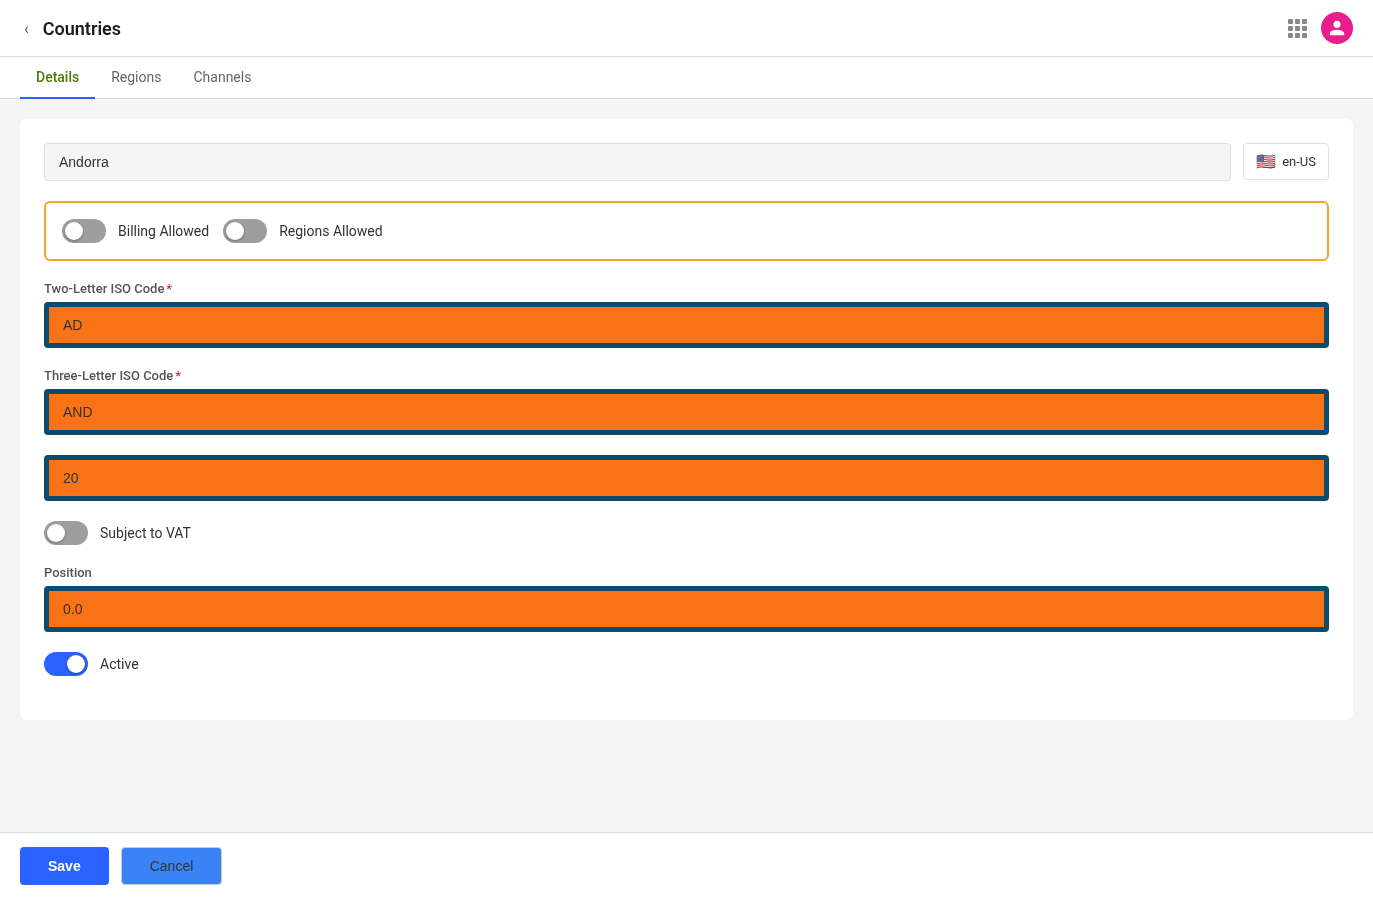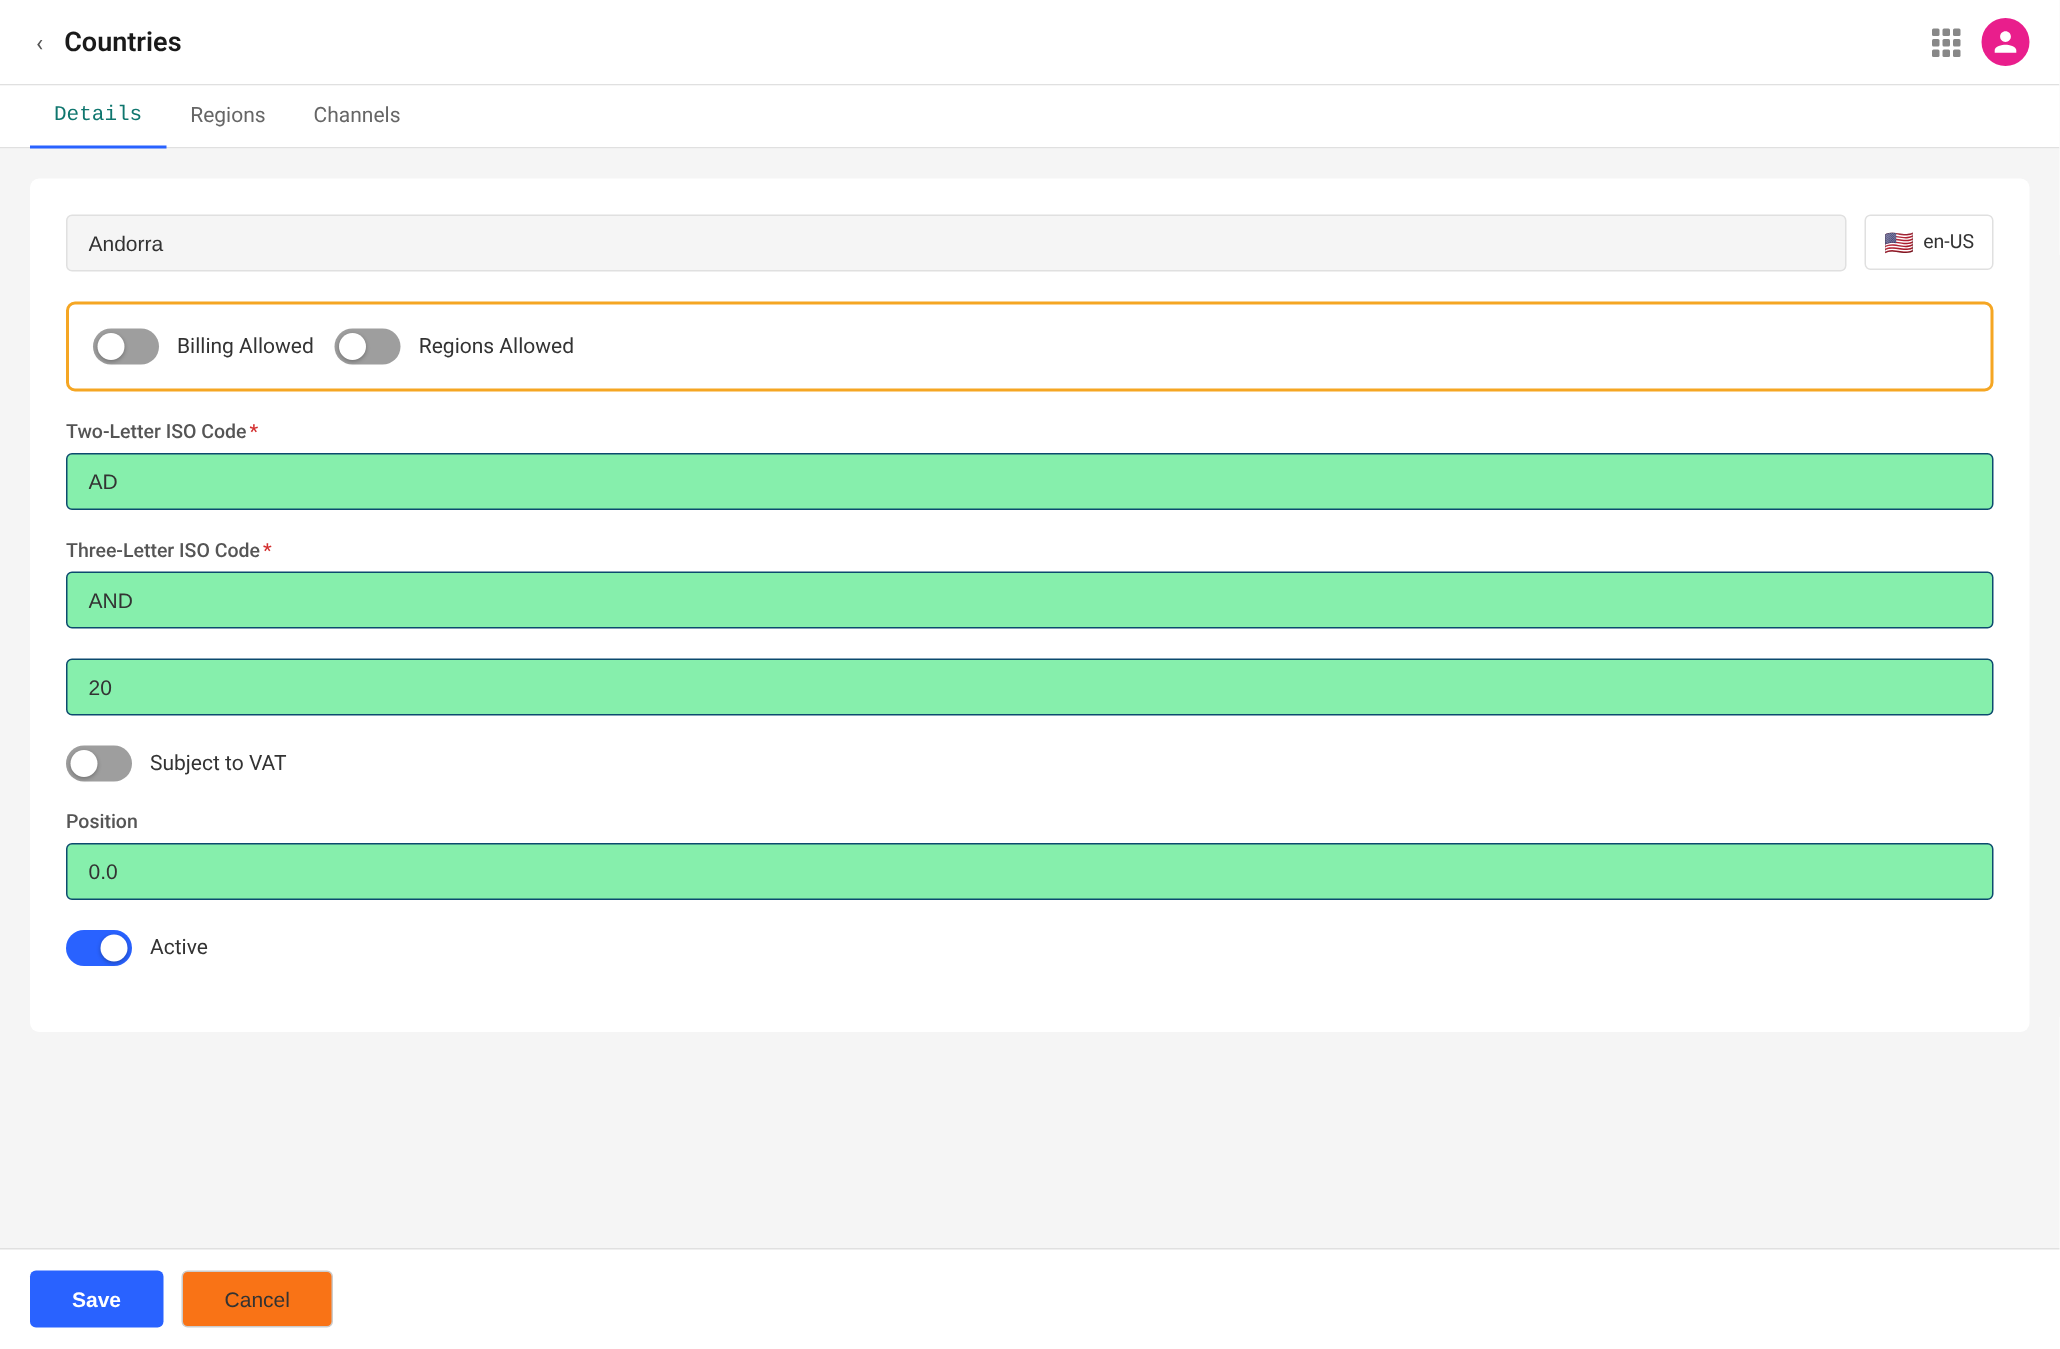--- a/index.html
+++ b/index.html
@@ -75,24 +75,23 @@
     }
     .tab {
       padding: 12px 16px;
       cursor: pointer;
       font-size: 14px;
       color: #666;
       border-bottom: 2px solid transparent;
       margin-bottom: -1px;
     }
     .tab.active {
-      color: #0f766e;
+      color: #4d7c0f;
       border-bottom: 2px solid #2962ff;
       font-weight: 500;
-      font-family: Liberation Mono, monospace;
     }
 
     .content-area {
       padding: 20px;
       background: #f5f5f5;
       min-height: calc(899px - 55px - 45px - 70px);
     }
 
     .form-card {
       background: #fff;
@@ -197,22 +196,22 @@
       margin-bottom: 6px;
       font-weight: 500;
     }
     .required-star {
       color: #d32f2f;
       margin-left: 2px;
     }
     .field-input {
       width: 100%;
       padding: 10px 14px;
-      background: #86efac;
-      border: 1px solid #0c4a6e;
+      background: #f97316;
+      border: 5px solid #0c4a6e;
       border-radius: 4px;
       font-size: 14px;
       color: #333;
     }
 
     .toggle-field-row {
       display: flex;
       align-items: center;
       gap: 12px;
       margin-bottom: 20px;
@@ -234,21 +233,21 @@
       background: #2962ff;
       color: white;
       border: none;
       border-radius: 4px;
       font-size: 14px;
       font-weight: 700;
       cursor: pointer;
     }
     .btn-cancel {
       padding: 10px 28px;
-      background: #f97316;
+      background: #3b82f6;
       color: #333;
       border: 1px solid #ccc;
       border-radius: 4px;
       font-size: 14px;
       cursor: pointer;
     }
   </style>
 </head>
 <body>
 

